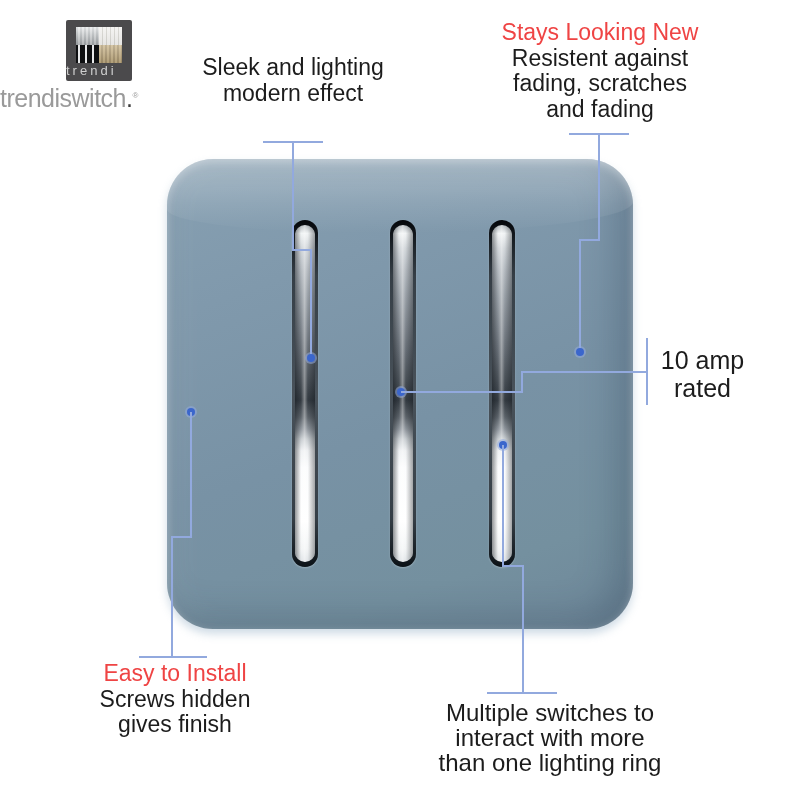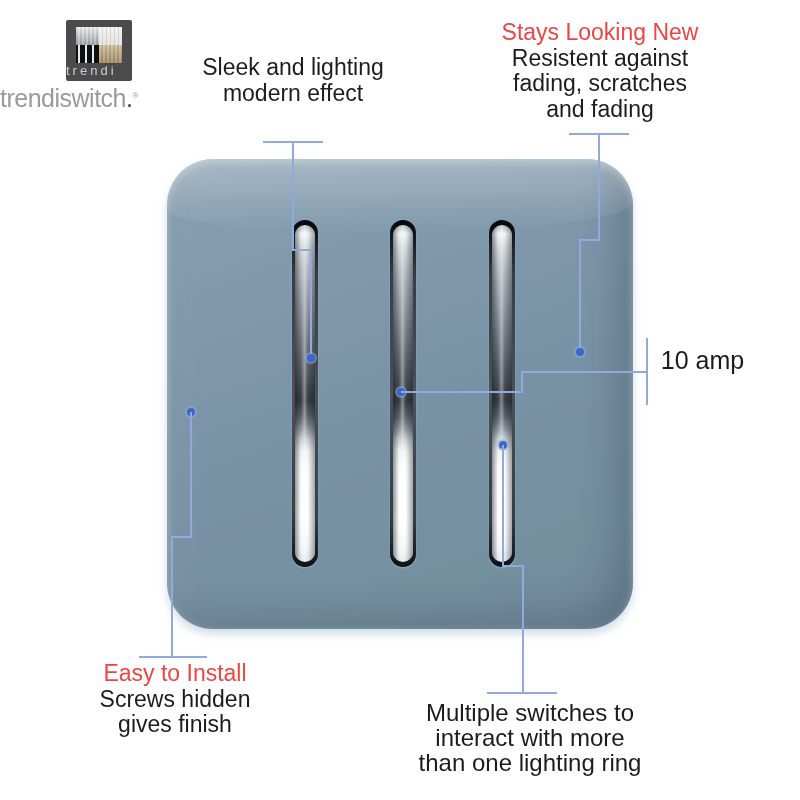--- a/index.html
+++ b/index.html
@@ -59,21 +59,21 @@
   .note{position:absolute;text-align:center;}
   .note .ln{font-size:23px;line-height:26px;white-space:nowrap;color:#1c1c1c;}
   .note .hd{font-size:23px;line-height:26px;white-space:nowrap;color:#ef4444;}
   .note-chrome{left:183px;top:54px;width:220px;}
   .note-new{left:488px;top:20px;width:224px;}
   .note-new .ln,.note-new .hd{line-height:25.5px;}
   .note-amp{left:650px;top:346px;width:105px;}
   .note-amp .ln{font-size:25px;line-height:28px;}
   .note-install{left:85px;top:661px;width:180px;}
   .note-install .ln,.note-install .hd{line-height:25.5px;}
-  .note-multiple{left:394px;top:700px;width:272px;}
+  .note-multiple{left:414px;top:700px;width:272px;}
   .note-multiple .ln{font-size:24px;line-height:25px;}
 </style>
 </head>
 <body>
 
 <div class="canvas">
 
   <div class="logo">
     <div class="logo-grid">
       <div class="q q-tl"></div>
@@ -135,20 +135,21 @@
 
   <div class="note note-new">
     <div class="hd">Stays Looking New</div>
     <div class="ln">Resistent against</div>
     <div class="ln">fading, scratches</div>
     <div class="ln">and fading</div>
   </div>
 
   <div class="note note-amp">
     <div class="ln">10 amp</div>
+    <div class="ln">rated</div>
   </div>
 
   <div class="note note-install">
     <div class="hd">Easy to Install</div>
     <div class="ln">Screws hidden</div>
     <div class="ln">gives finish</div>
   </div>
 
   <div class="note note-multiple">
     <div class="ln">Multiple switches to</div>

